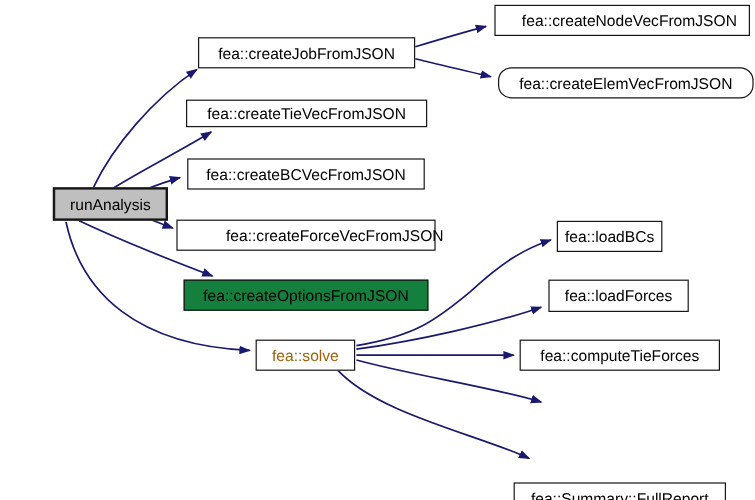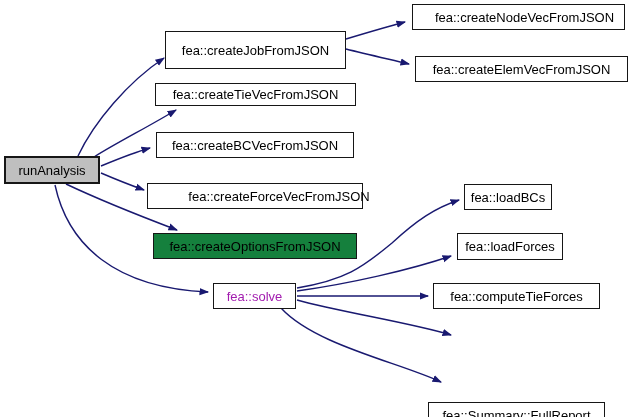--- a/index.html
+++ b/index.html
@@ -30,20 +30,21 @@
     line-height: 1;
     display: flex;
     align-items: center;
     justify-content: center;
     white-space: nowrap;
     cursor: pointer;
   }
   .node.root {
     border-width: 2px;
     cursor: default;
+    margin-left: 40px;
   }
 </style>
 </head>
 <body>
 
 <div id="canvas" style="background: rgb(255, 255, 255);">
 
   <svg id="edge-layer" viewBox="0 0 629 417" xmlns="http://www.w3.org/2000/svg">
     <defs>
       <marker id="arrow" viewBox="0 0 10 10" refX="8.5" refY="5" markerWidth="10" markerHeight="10" markerUnits="userSpaceOnUse" orient="auto">
@@ -59,26 +60,26 @@
     <path class="edge" marker-end="url(#arrow)" d="M 346 39 C 366 33, 386 27, 405 22" style="stroke: rgb(25, 25, 112);"></path>
     <path class="edge" marker-end="url(#arrow)" d="M 346 49 C 366 54, 388 59, 409 64" style="stroke: rgb(25, 25, 112);"></path>
     <path class="edge" marker-end="url(#arrow)" d="M 297 288 C 345 280, 362 268, 392 243 C 417 220, 435 208, 459 200" style="stroke: rgb(25, 25, 112);"></path>
     <path class="edge" marker-end="url(#arrow)" d="M 297 291 C 348 284, 410 270, 451 256" style="stroke: rgb(25, 25, 112);"></path>
     <path class="edge" marker-end="url(#arrow)" d="M 297 296 L 428 296" style="stroke: rgb(25, 25, 112);"></path>
     <path class="edge" marker-end="url(#arrow)" d="M 297 300 C 340 312, 412 323, 451 335" style="stroke: rgb(25, 25, 112);"></path>
     <path class="edge" marker-end="url(#arrow)" d="M 281 308 C 315 345, 398 362, 441 382" style="stroke: rgb(25, 25, 112);"></path>
   </svg>
 
   <div class="node root" style="left: 4px; top: 156px; width: 96px; height: 28px; border-color: rgb(22, 22, 22); color: rgb(0, 0, 0); background: rgb(191, 191, 191);">runAnalysis</div>
-  <div class="node" style="left: 165px; top: 31px; width: 181px; height: 38px; border-color: rgb(22, 22, 22); color: rgb(0, 0, 0); background: rgb(255, 255, 255);">fea::createJobFromJSON</div>
+  <div class="node" style="left: 165px; top: 31px; width: 181px; height: 26px; border-color: rgb(22, 22, 22); color: rgb(0, 0, 0); background: rgb(255, 255, 255);">fea::createJobFromJSON</div>
   <div class="node" style="left: 412px; top: 4px; width: 213px; height: 26px; border-color: rgb(22, 22, 22); color: rgb(0, 0, 0); background: rgb(255, 255, 255); padding-left: 12px;">fea::createNodeVecFromJSON</div>
-  <div class="node" style="left: 415px; top: 56px; width: 213px; height: 26px; border-color: rgb(22, 22, 22); color: rgb(0, 0, 0); background: rgb(255, 255, 255);">fea::createElemVecFromJSON</div>
+  <div class="node" style="left: 415px; top: 56px; width: 213px; height: 26px; border-color: rgb(22, 22, 22); color: rgb(0, 0, 0); background: rgb(255, 255, 255); border-radius: 11px;">fea::createElemVecFromJSON</div>
   <div class="node" style="left: 155px; top: 83px; width: 201px; height: 23px; border-color: rgb(22, 22, 22); color: rgb(0, 0, 0); background: rgb(255, 255, 255);">fea::createTieVecFromJSON</div>
   <div class="node" style="left: 156px; top: 132px; width: 198px; height: 26px; border-color: rgb(22, 22, 22); color: rgb(0, 0, 0); background: rgb(255, 255, 255); text-align: right;">fea::createBCVecFromJSON</div>
   <div class="node" style="left: 147px; top: 183px; width: 216px; height: 26px; border-color: rgb(22, 22, 22); color: rgb(0, 0, 0); background: rgb(255, 255, 255); padding-left: 48px;">fea::createForceVecFromJSON</div>
   <div class="node" style="left: 153px; top: 233px; width: 204px; height: 26px; border-color: rgb(22, 22, 22); color: rgb(0, 0, 0); background: #15803d;">fea::createOptionsFromJSON</div>
-  <div class="node" style="left: 213px; top: 283px; width: 83px; height: 26px; border-color: rgb(22, 22, 22); color: #a21caf; background: rgb(255, 255, 255);">fea::solve</div>
+  <div class="node" style="left: 213px; top: 283px; width: 83px; height: 26px; border-color: rgb(22, 22, 22); color: #a16207; background: rgb(255, 255, 255);">fea::solve</div>
   <div class="node" style="left: 464px; top: 184px; width: 88px; height: 26px; border-color: rgb(22, 22, 22); color: rgb(0, 0, 0); background: rgb(255, 255, 255);">fea::loadBCs</div>
-  <div class="node" style="left: 457px; top: 233px; width: 106px; height: 27px; border-color: rgb(22, 22, 22); color: rgb(0, 0, 0); background: rgb(255, 255, 255);">fea::loadForces</div>
+  <div class="node" style="left: 457px; top: 233px; width: 117px; height: 27px; border-color: rgb(22, 22, 22); color: rgb(0, 0, 0); background: rgb(255, 255, 255);">fea::loadForces</div>
   <div class="node" style="left: 433px; top: 283px; width: 167px; height: 26px; border-color: rgb(22, 22, 22); color: rgb(0, 0, 0); background: rgb(255, 255, 255);">fea::computeTieForces</div>
   <div class="node" style="left: 428px; top: 402px; width: 177px; height: 27px; border-color: rgb(22, 22, 22); color: rgb(0, 0, 0); background: rgb(255, 255, 255);">fea::Summary::FullReport</div>
 
 </div>
 
 </body></html>

